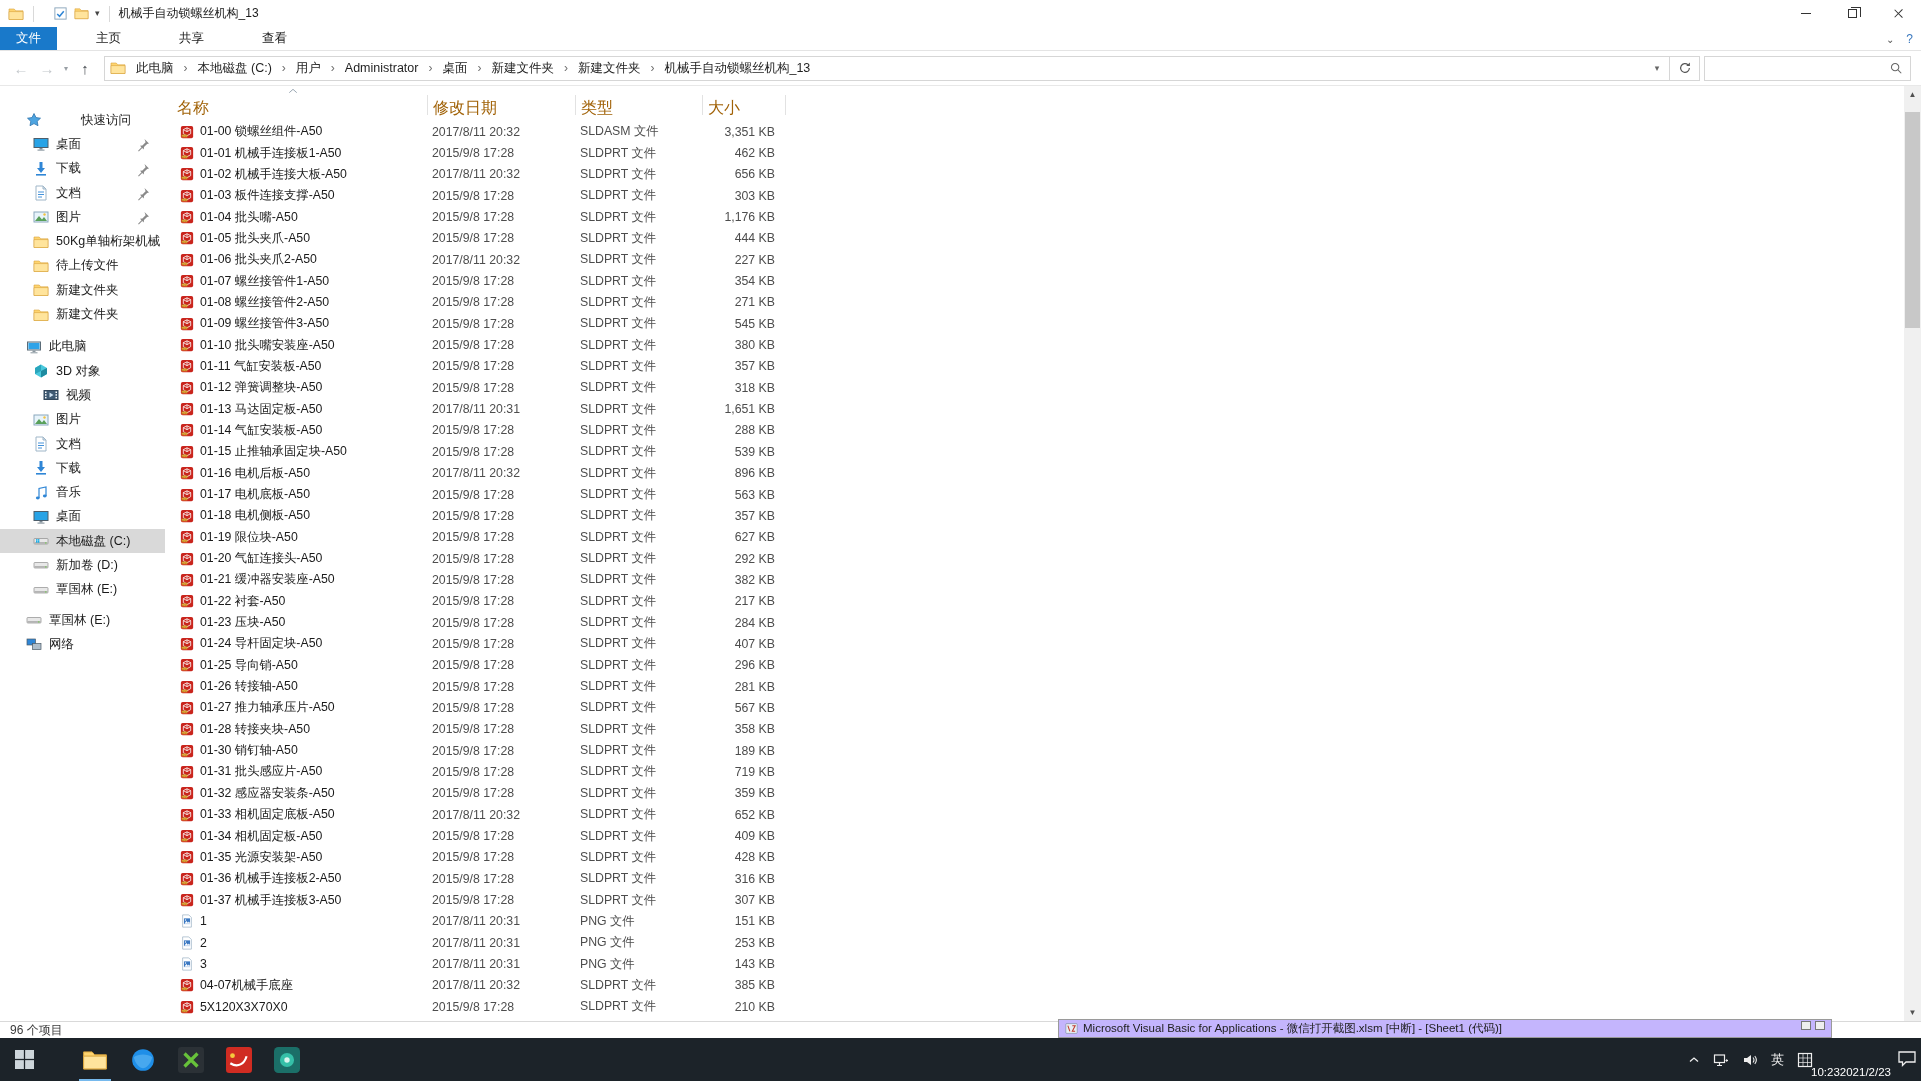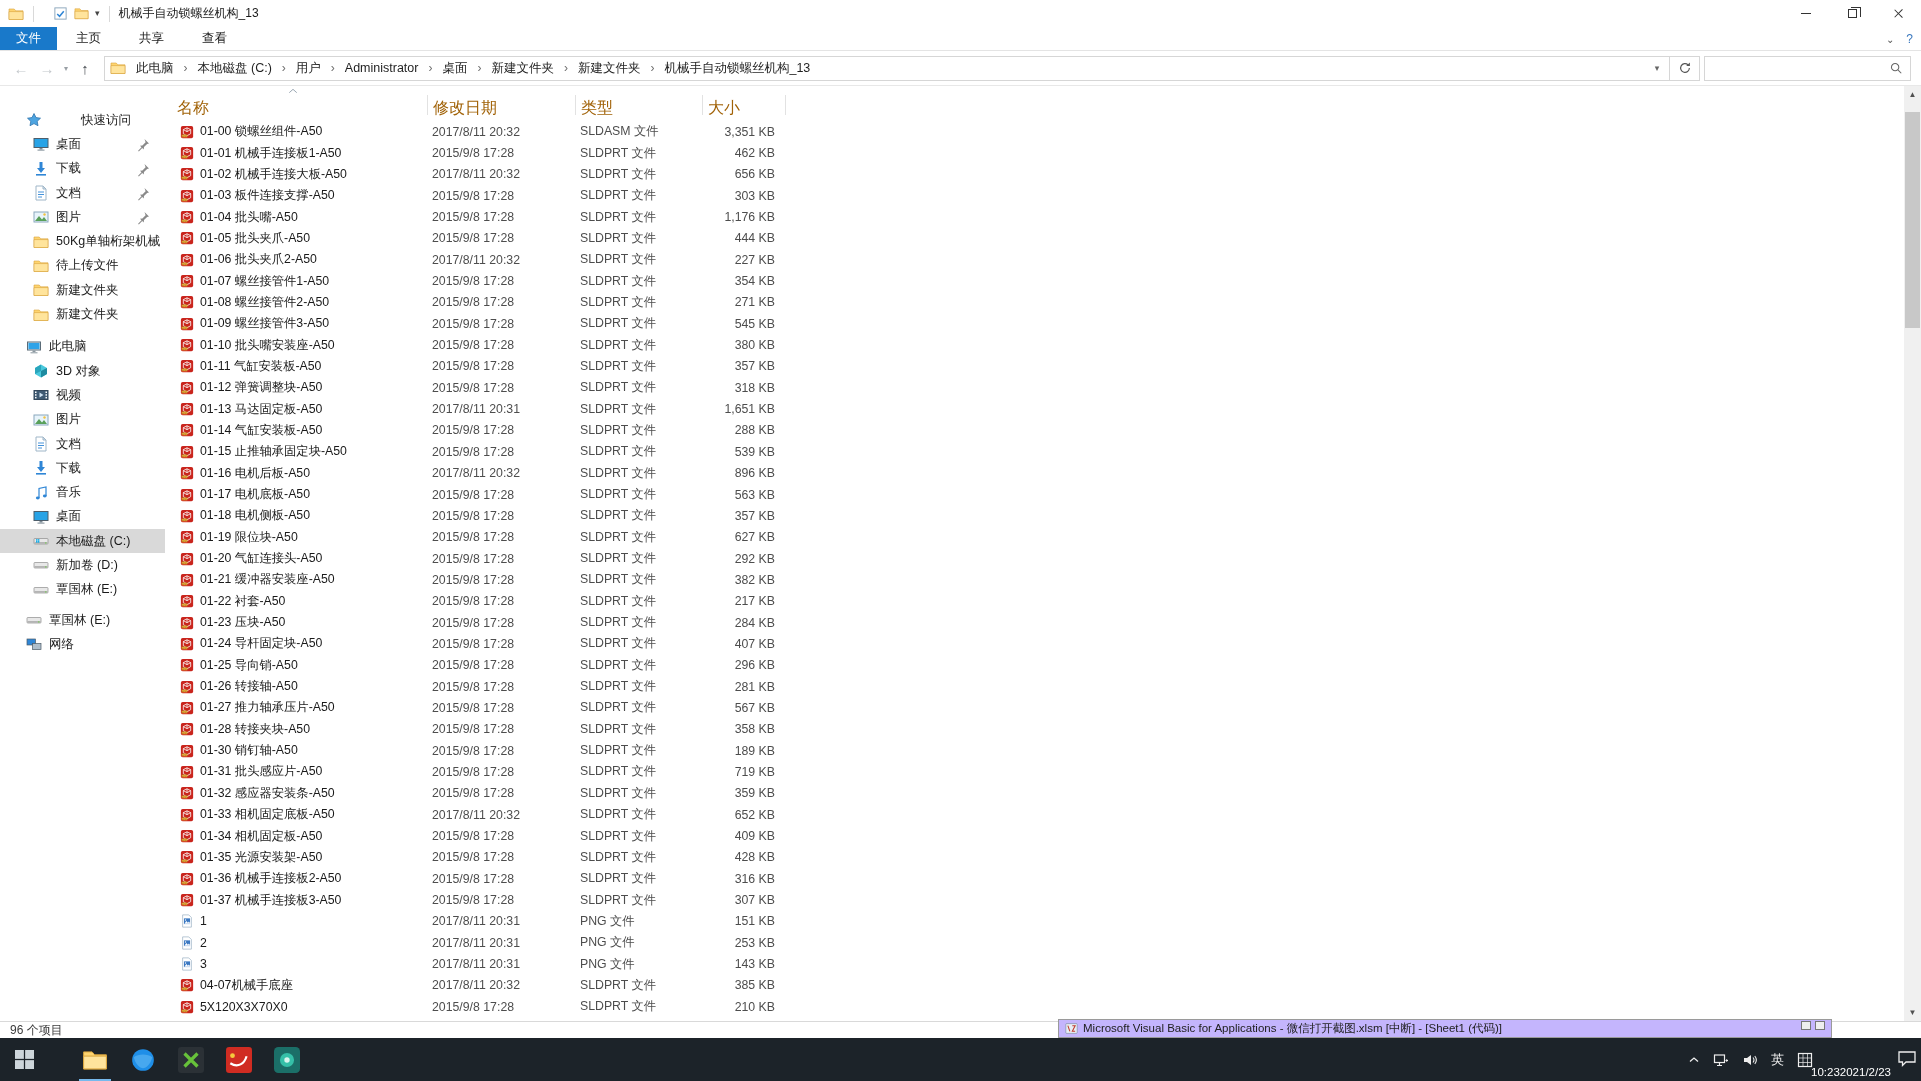--- a/index.html
+++ b/index.html
@@ -20,21 +20,21 @@
   .wincontrols{position:absolute;right:0;top:0;height:27px;display:flex;}
   .wc{width:46px;height:27px;display:flex;align-items:center;justify-content:center;}
   .wc-min{width:10px;height:1px;background:#333;}
   .wc-max{width:9px;height:9px;border:1px solid #333;position:relative;}
   .wc-max:before{content:"";position:absolute;left:2px;top:-3px;width:9px;height:9px;border:1px solid #333;border-bottom:none;border-left:none;}
   .wc-x{position:relative;width:11px;height:11px;}
   .wc-x:before,.wc-x:after{content:"";position:absolute;left:5px;top:0;width:1.4px;height:11px;background:#333;}
   .wc-x:before{transform:rotate(45deg);} .wc-x:after{transform:rotate(-45deg);}
 
   
-  .tabsrow{position:absolute;left:0;top:27px;width:100%;height:24px;background:#fff;border-bottom:1px solid #e4e4e4;display:flex;align-items:stretch;font-size:12.5px;}
+  .tabsrow{position:absolute;left:0;top:27px;width:100%;height:24px;background:#fff;border-bottom:1px solid #e4e4e4;display:flex;align-items:stretch;font-size:12.5px;gap:20px;}
   .ftab{width:57px;background:#1979ca;color:#fff;display:flex;align-items:center;justify-content:center;}
   .rtab{padding:0 19px;display:flex;align-items:center;color:#1a1a1a;}
   .ribbon-right{position:absolute;right:8px;top:27px;height:24px;display:flex;align-items:center;gap:12px;color:#555;}
   .rib-chev{font-size:10px;color:#555;}
   .rib-help{font-size:12px;color:#3a78be;}
 
   
   .navrow{position:absolute;left:0;top:51px;width:100%;height:35px;background:#fff;border-bottom:1px solid #e8e8e8;display:flex;align-items:center;}
   .navbtns{display:flex;align-items:center;gap:0;margin-left:8px;}
   .navbtn{width:26px;text-align:center;font-size:15px;color:#c3c7cb;}
@@ -334,21 +334,21 @@
       <div class="side-item" style="padding-left: 33px;">
         <span class="ic">
           <svg viewBox="0 0 16 16">
             <path d="M8 1.5L14 5v6L8 14.5 2 11V5z" fill="#49c8dc"></path>
             <path d="M8 1.5V8L2 11V5z" fill="#2aa6bd"></path>
             <path d="M8 8v6.5L14 11V5z" fill="#1e8ba0"></path>
           </svg>
         </span>
         <span class="lbl">3D 对象</span>
       </div>
-      <div class="side-item" style="padding-left: 33px;">
+      <div class="side-item" style="padding-left: 43px;">
         <span class="ic">
           <svg viewBox="0 0 16 16">
             <rect x="1" y="3.5" width="14" height="9" fill="#3f5a73" stroke="#32465a"></rect>
             <g fill="#fff">
               <rect x="2" y="4.5" width="1.5" height="1.5"></rect>
               <rect x="2" y="7.2" width="1.5" height="1.5"></rect>
               <rect x="2" y="9.9" width="1.5" height="1.5"></rect>
               <rect x="12.5" y="4.5" width="1.5" height="1.5"></rect>
               <rect x="12.5" y="7.2" width="1.5" height="1.5"></rect>
               <rect x="12.5" y="9.9" width="1.5" height="1.5"></rect>

